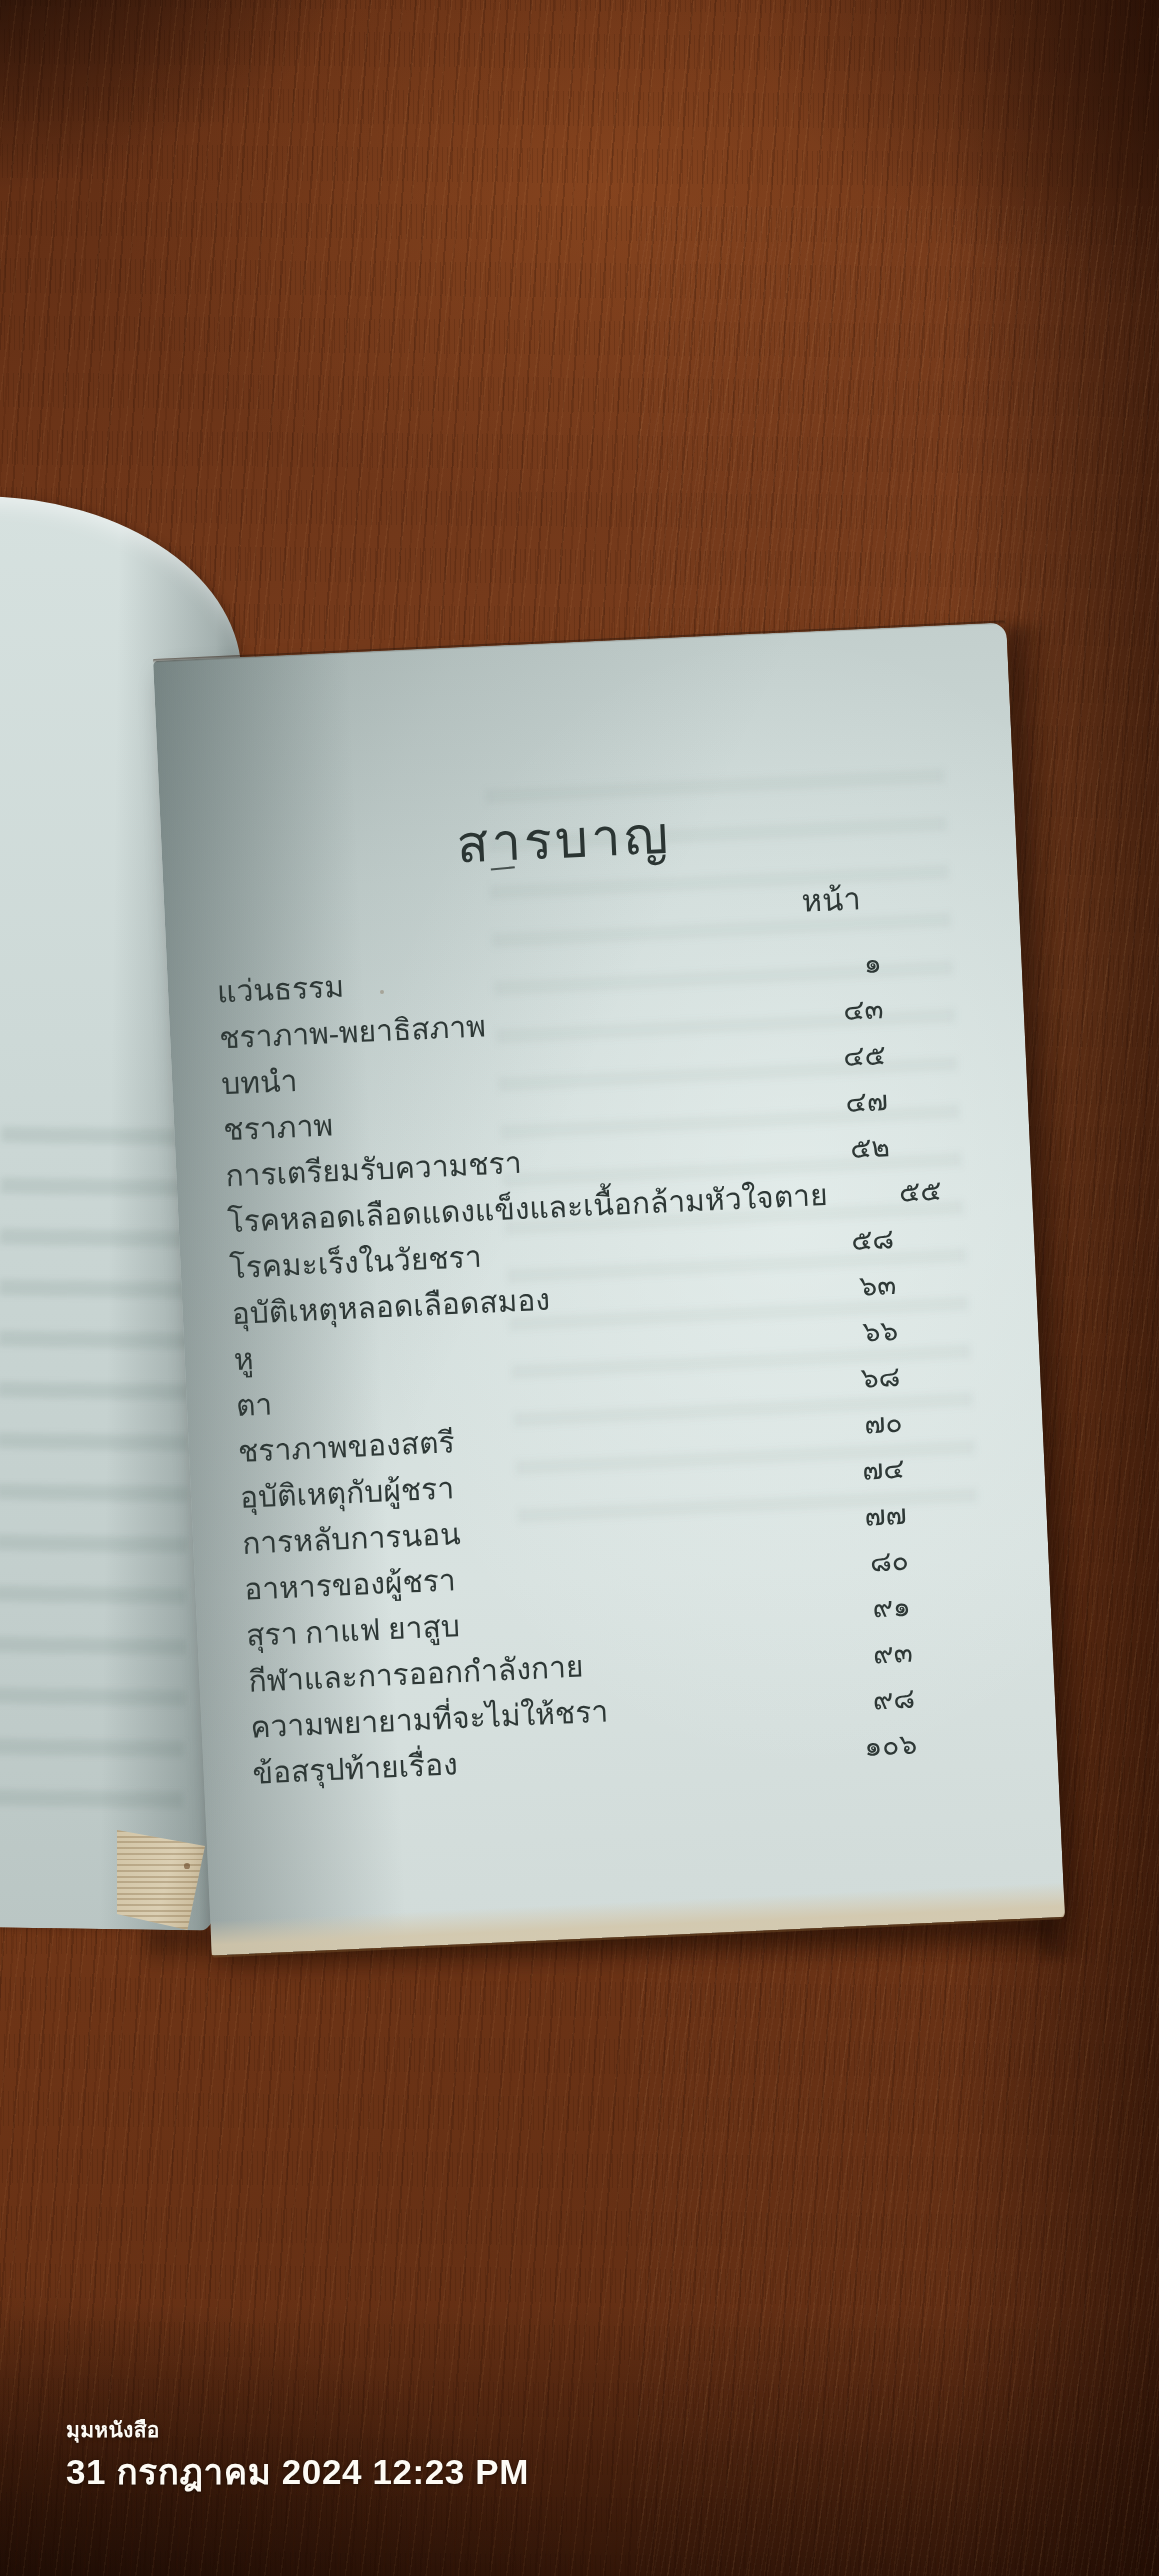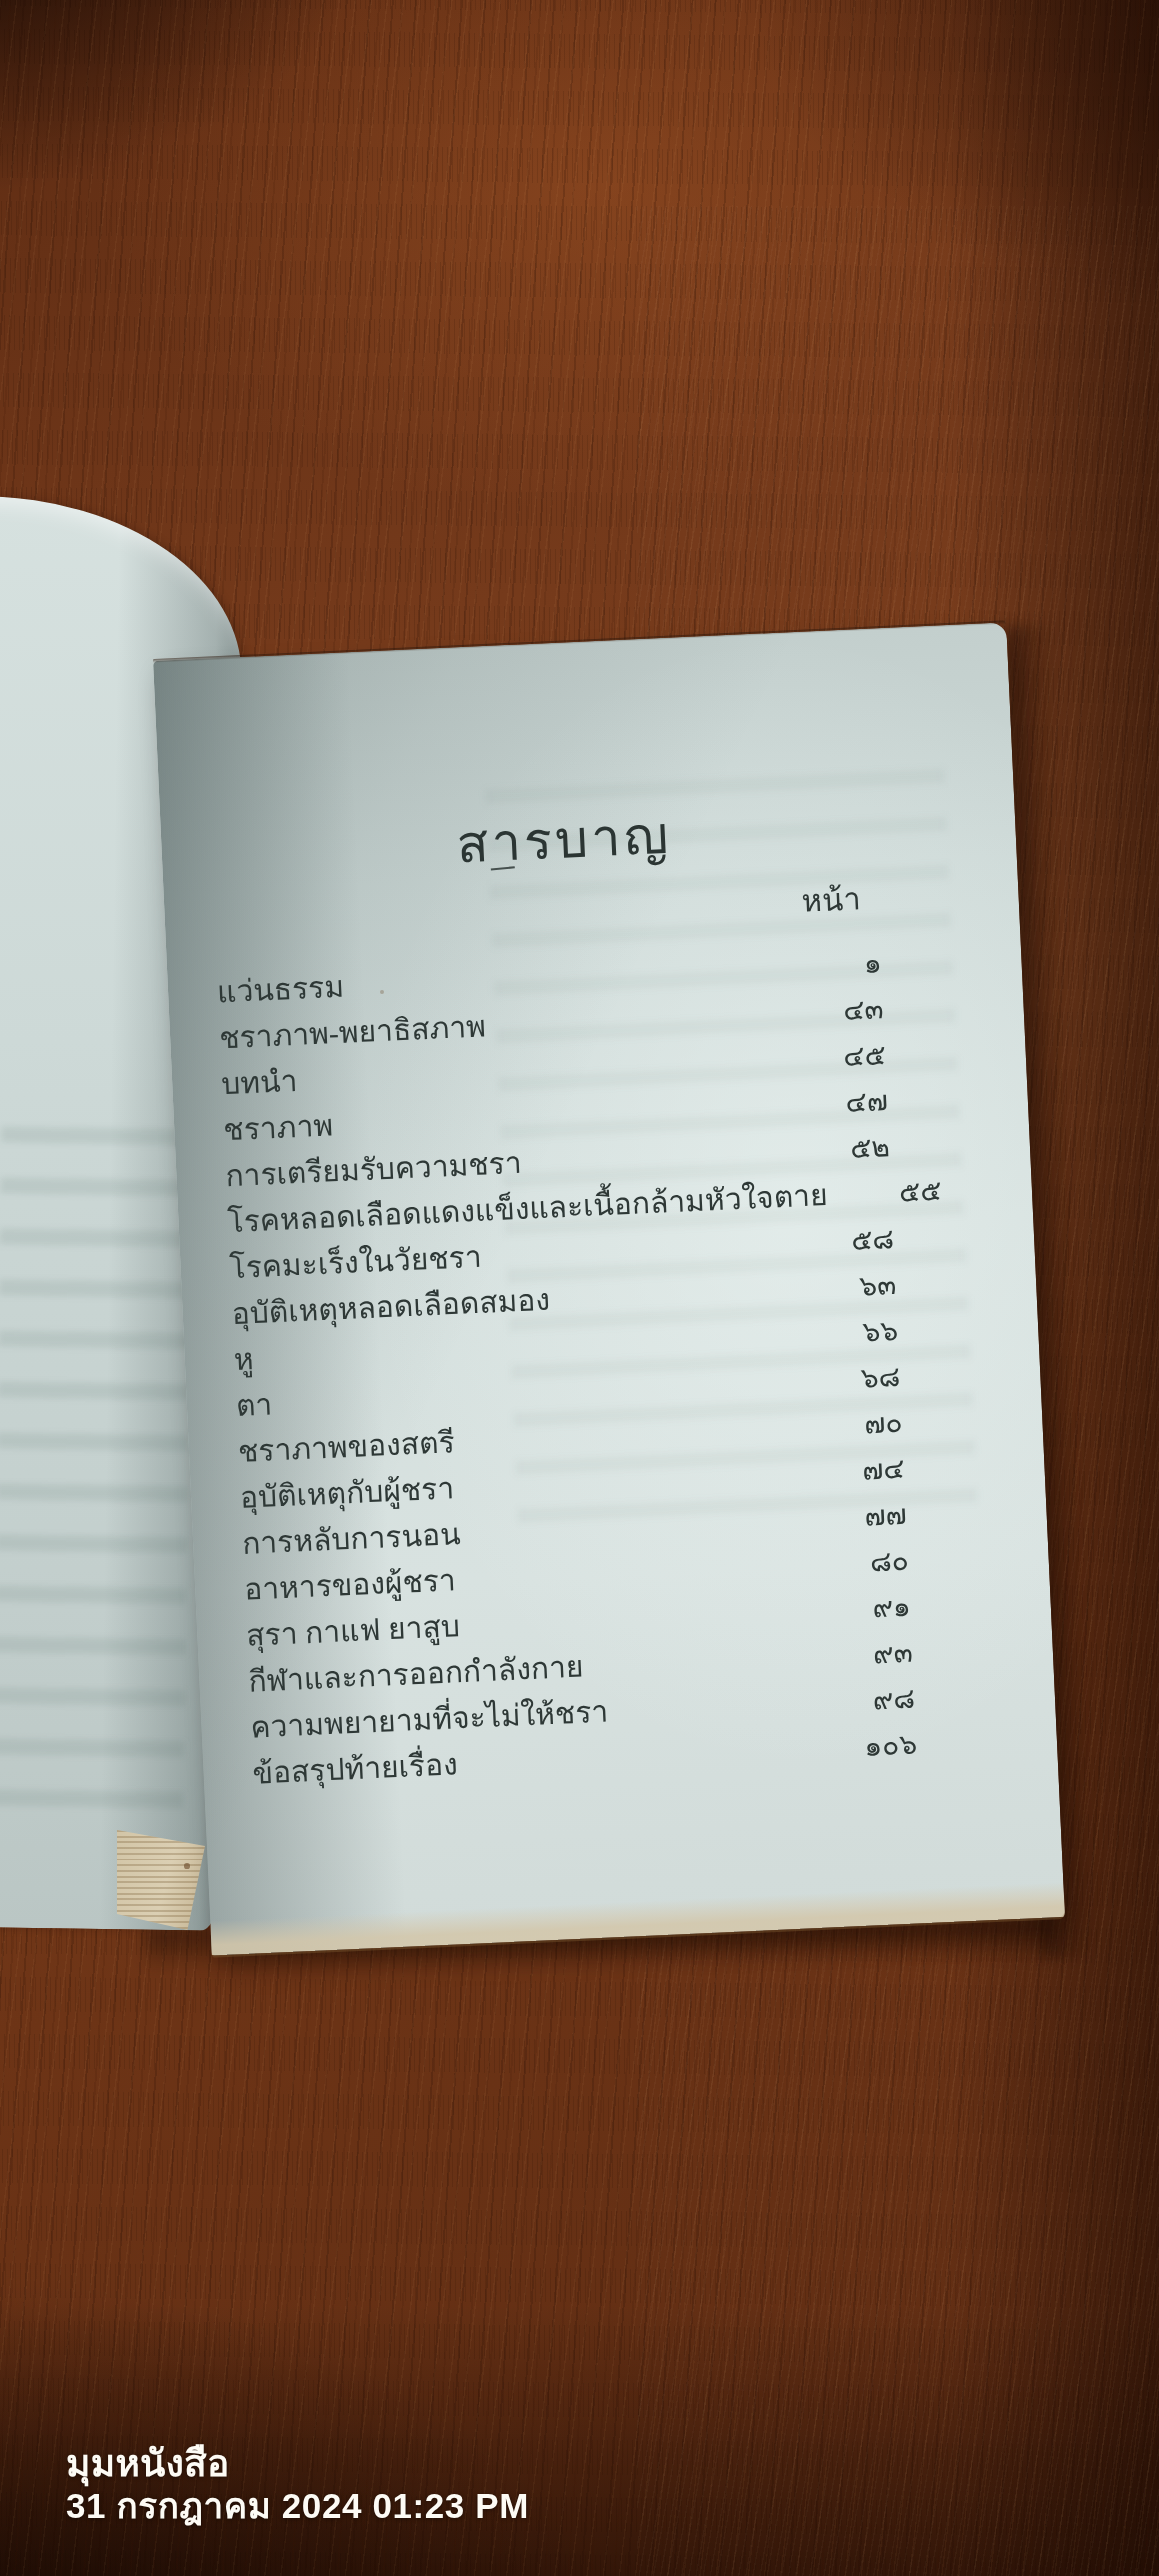--- a/index.html
+++ b/index.html
@@ -89,21 +89,21 @@
   .toc-page{min-width:114px;text-align:right;padding-right:140px;font-size:28px;}
 
   .paper-speck{position:absolute;border-radius:50%;background:rgba(112,80,48,.65);}
   .speck-1{left:184px;top:1863px;width:5.7px;height:5.7px;}
   .speck-2{left:380px;top:990px;width:3.8px;height:3.8px;opacity:.5;}
 
   
   .caption{position:absolute;left:66px;top:2411px;color:#fdfbf5;
     font-family:"Liberation Sans","DejaVu Sans",sans-serif;font-weight:700;
     text-shadow:0 1.3px 4.4px rgba(0,0,0,.45);}
-  .caption-line1{font-size:37px;line-height:38px;letter-spacing:0.3px;margin-top:34px;}
+  .caption-line1{font-size:21px;line-height:38px;letter-spacing:0.3px;}
   .caption-line2{font-size:35px;line-height:45px;letter-spacing:0.6px;}
 </style>
 </head>
 <body>
 
 <div id="stage">
 
   <div class="wood"></div>
   <div class="grain"></div>
   <div class="speckles"></div>
@@ -218,17 +218,17 @@
           <span class="toc-page">๑๐๖</span>
         </div>
       </div>
   </div>
 
   <div class="paper-speck speck-1"></div>
   <div class="paper-speck speck-2"></div>
 
   <div class="caption">
     <div class="caption-line1">มุมหนังสือ</div>
-    <div class="caption-line2">31 กรกฎาคม 2024 01:23 PM</div>
+    <div class="caption-line2">31 กรกฎาคม 2024 12:23 PM</div>
   </div>
 
 </div>
 
 
 </body></html>

